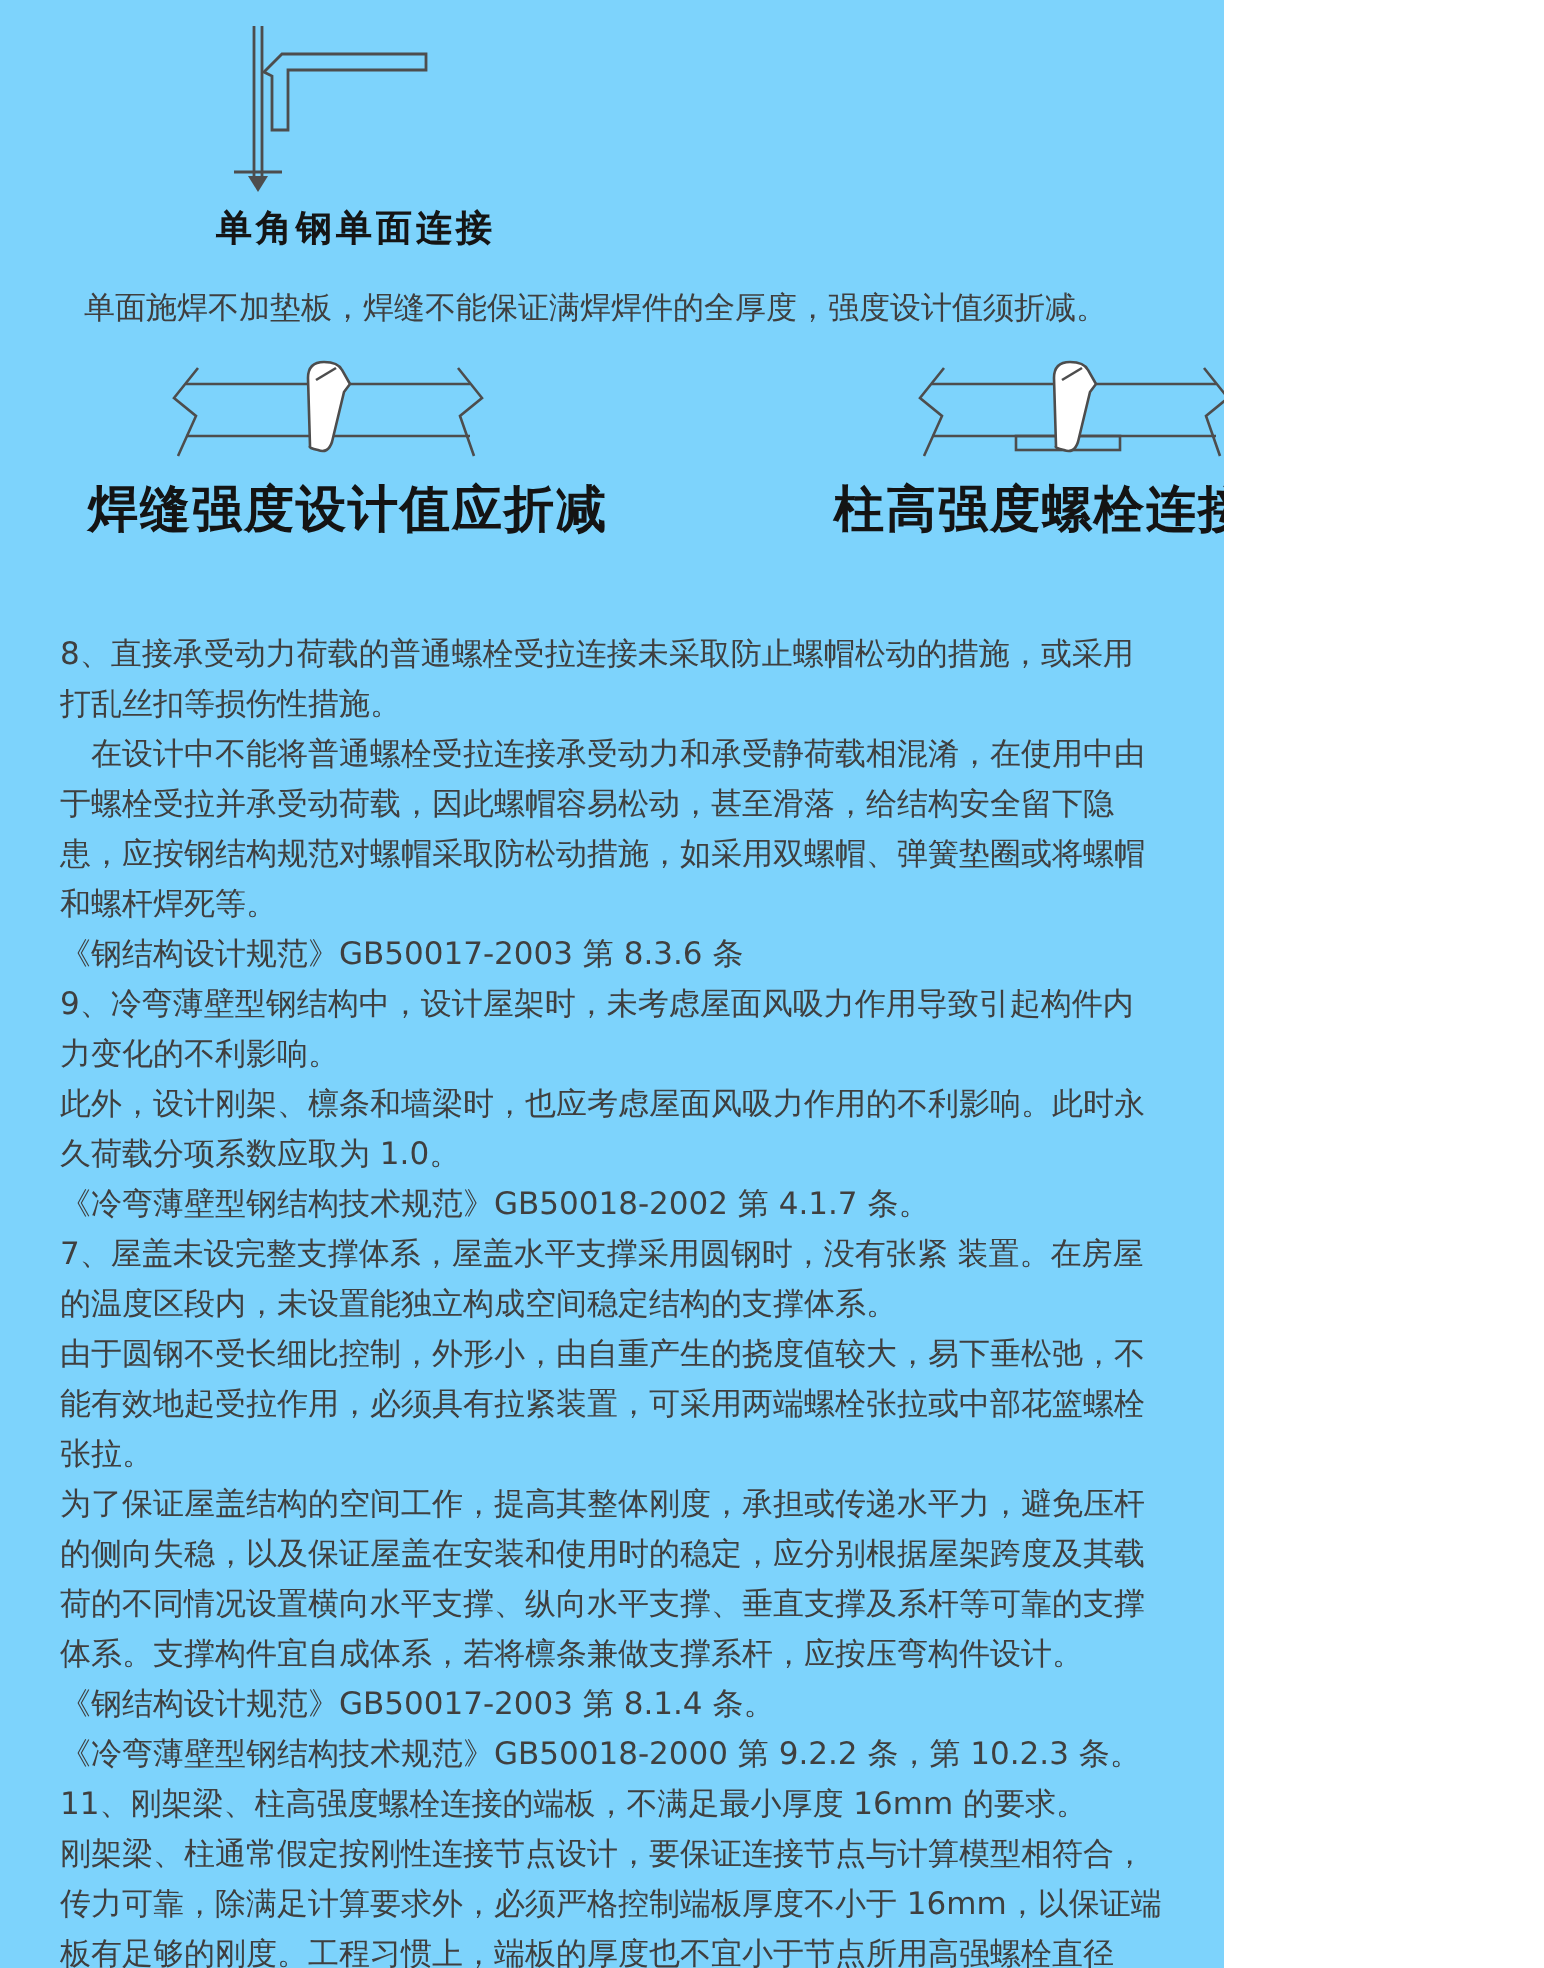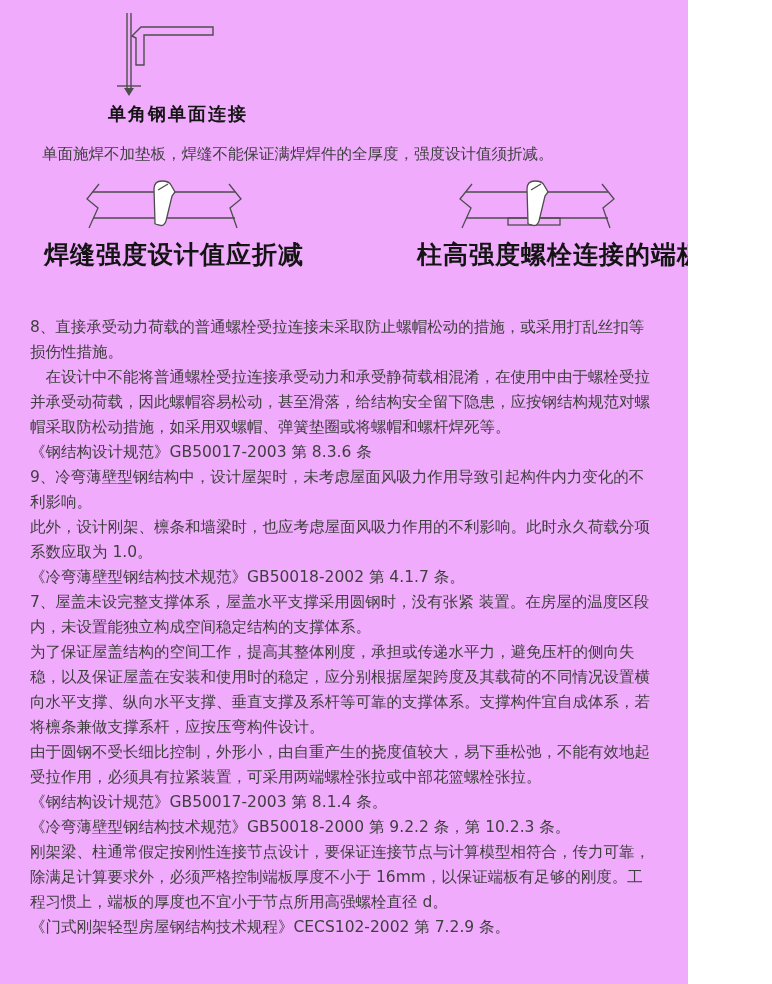--- a/index.html
+++ b/index.html
@@ -1,20 +1,20 @@
 <!DOCTYPE html>
 <html><head>
 <meta charset="utf-8">
 <style>
   html,body{margin:0;padding:0;background:#ffffff;}
   .page{
     position:relative;
-    width:688px;
+    width:612px;
     height:984px;
-    background:#f0abfc;
+    background:#7dd3fc;
     overflow:hidden;
     font-family:"DejaVu Sans","Liberation Sans",sans-serif;
   }
   figure{margin:0;padding:0;}
   .fig-angle{
     margin:8px 0 0 103px;
     width:150px;
     text-align:center;
   }
   .fig-angle svg{display:block;margin:0 auto;}
@@ -118,25 +118,26 @@
     </section>
 
     <section>
       <p class="bodytext">9、冷弯薄壁型钢结构中，设计屋架时，未考虑屋面风吸力作用导致引起构件内力变化的不利影响。</p>
       <p class="bodytext">此外，设计刚架、檩条和墙梁时，也应考虑屋面风吸力作用的不利影响。此时永久荷载分项系数应取为 1.0。</p>
       <p class="bodytext">《冷弯薄壁型钢结构技术规范》GB50018-2002 第 4.1.7 条。</p>
     </section>
 
     <section>
       <p class="bodytext">7、屋盖未设完整支撑体系，屋盖水平支撑采用圆钢时，没有张紧 装置。在房屋的温度区段内，未设置能独立构成空间稳定结构的支撑体系。</p>
+      <p class="bodytext">由于圆钢不受长细比控制，外形小，由自重产生的挠度值较大，易下垂松弛，不能有效地起受拉作用，必须具有拉紧装置，可采用两端螺栓张拉或中部花篮螺栓张拉。</p>
       <p class="bodytext">为了保证屋盖结构的空间工作，提高其整体刚度，承担或传递水平力，避免压杆的侧向失稳，以及保证屋盖在安装和使用时的稳定，应分别根据屋架跨度及其载荷的不同情况设置横向水平支撑、纵向水平支撑、垂直支撑及系杆等可靠的支撑体系。支撑构件宜自成体系，若将檩条兼做支撑系杆，应按压弯构件设计。</p>
-      <p class="bodytext">由于圆钢不受长细比控制，外形小，由自重产生的挠度值较大，易下垂松弛，不能有效地起受拉作用，必须具有拉紧装置，可采用两端螺栓张拉或中部花篮螺栓张拉。</p>
       <p class="bodytext">《钢结构设计规范》GB50017-2003 第 8.1.4 条。</p>
       <p class="bodytext">《冷弯薄壁型钢结构技术规范》GB50018-2000 第 9.2.2 条，第 10.2.3 条。</p>
     </section>
 
     <section>
+      <p class="bodytext">11、刚架梁、柱高强度螺栓连接的端板，不满足最小厚度 16mm 的要求。</p>
       <p class="bodytext">刚架梁、柱通常假定按刚性连接节点设计，要保证连接节点与计算模型相符合，传力可靠，除满足计算要求外，必须严格控制端板厚度不小于 16mm，以保证端板有足够的刚度。工程习惯上，端板的厚度也不宜小于节点所用高强螺栓直径 d。</p>
       <p class="bodytext">《门式刚架轻型房屋钢结构技术规程》CECS102-2002 第 7.2.9 条。</p>
     </section>
 
   </div>
 </div>
 
 </body></html>

